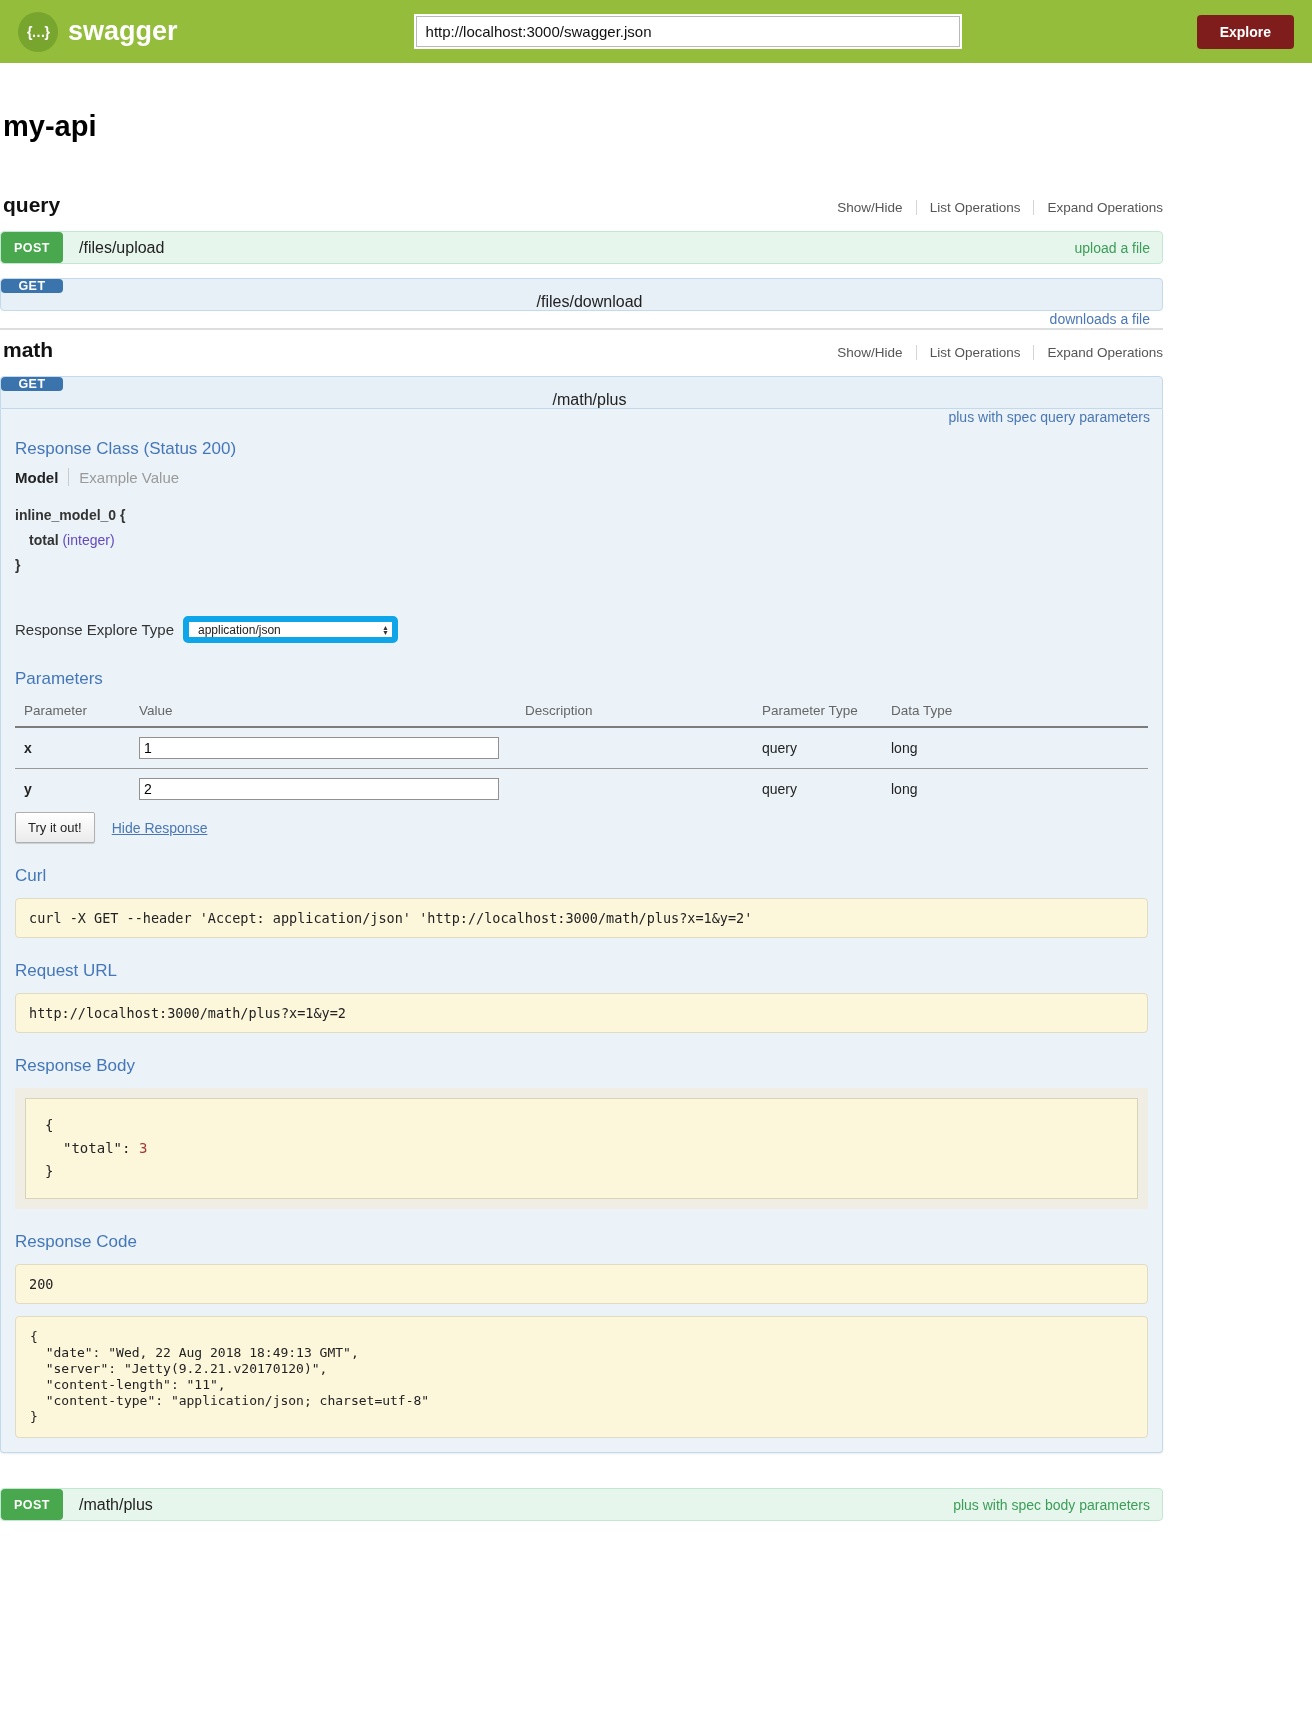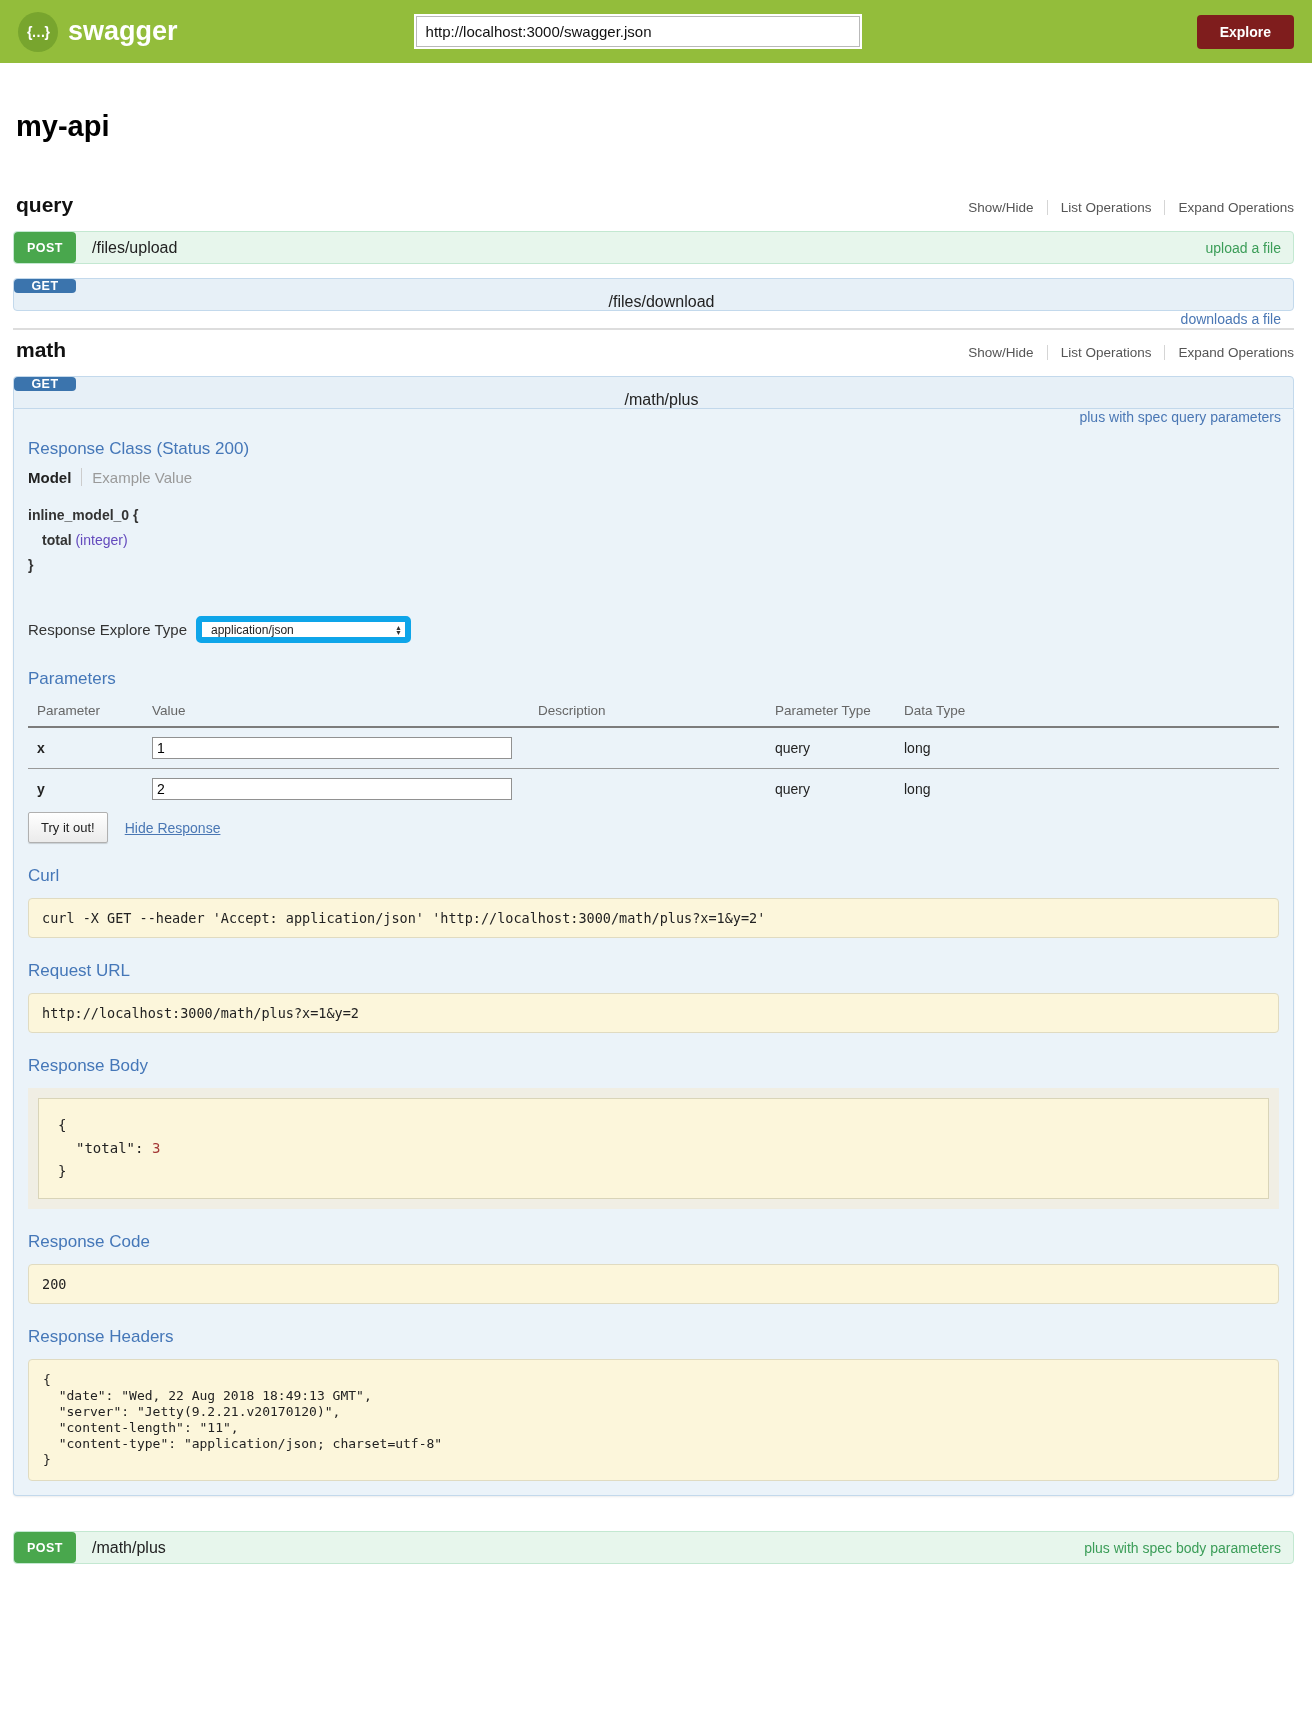--- a/index.html
+++ b/index.html
@@ -7,26 +7,26 @@
   body {
     width:1312px; min-height:1728px; position:relative;
     background:#ffffff; font-family:"Liberation Sans", sans-serif; color:#222;
   }
   
   .topbar { background:#93bd3b; height:63px; display:flex; align-items:center; padding:0 18px; }
   .logo { display:flex; align-items:center; gap:10px; }
   .logo-circle { width:40px; height:40px; border-radius:50%; background:#78a52e; color:#fff;
     display:flex; align-items:center; justify-content:center; font-weight:bold; font-size:14px; letter-spacing:-1px; }
   .logo-text { color:#fff; font-size:27px; font-weight:bold; }
-  .url-input { margin-left:238px; width:444px; background:#fff; border:1px solid #b9b9b9;
+  .url-input { margin-left:238px; width:544px; background:#fff; border:1px solid #b9b9b9;
     outline:2px solid #fff; font-size:15px; padding:6px 9px; font-family:inherit; color:#111; }
   .explore-btn { margin-left:auto; background:#7f1d1d; color:#fff; font-weight:bold; font-size:14px;
     border:none; border-radius:4px; padding:9px 23px; cursor:pointer; }
   
-  .wrap { width:1281px; margin-left:13px; }
+  .wrap { width:1163px; }
   .api-title { font-size:29px; font-weight:bold; margin:47px 0 0 3px; color:#000; }
   .section-head { display:flex; align-items:baseline; margin-top:50px; }
   .section-head.math { margin-top:8px; }
   .section-title { font-size:21px; font-weight:bold; color:#111; margin-left:3px; }
   .section-links { margin-left:auto; display:flex; font-size:13.5px; }
   .section-links a { color:#555; text-decoration:none; padding:0 13px; border-left:1px solid #d5d5d5; }
   .section-links a:first-child { border-left:none; }
   .section-links a:last-child { padding-right:0; }
   .divider { border:none; border-top:2px solid #ddd; margin:17px 0 0 0; }
   
@@ -233,21 +233,20 @@
             <span>"total":</span>
             <span class="json-num">3</span>
           </div>
           <div class="code-line">}</div>
         </div>
       </div>
 
       <div class="blue-h h-gap">Response Code</div>
       <pre class="codebox">200</pre>
 
-      <div class="blue-h h-gap">Response Headers</div>
       <pre class="codebox headers-box">{
   "date": "Wed, 22 Aug 2018 18:49:13 GMT",
   "server": "Jetty(9.2.21.v20170120)",
   "content-length": "11",
   "content-type": "application/json; charset=utf-8"
 }</pre>
 
     </div>
   </div>
 

